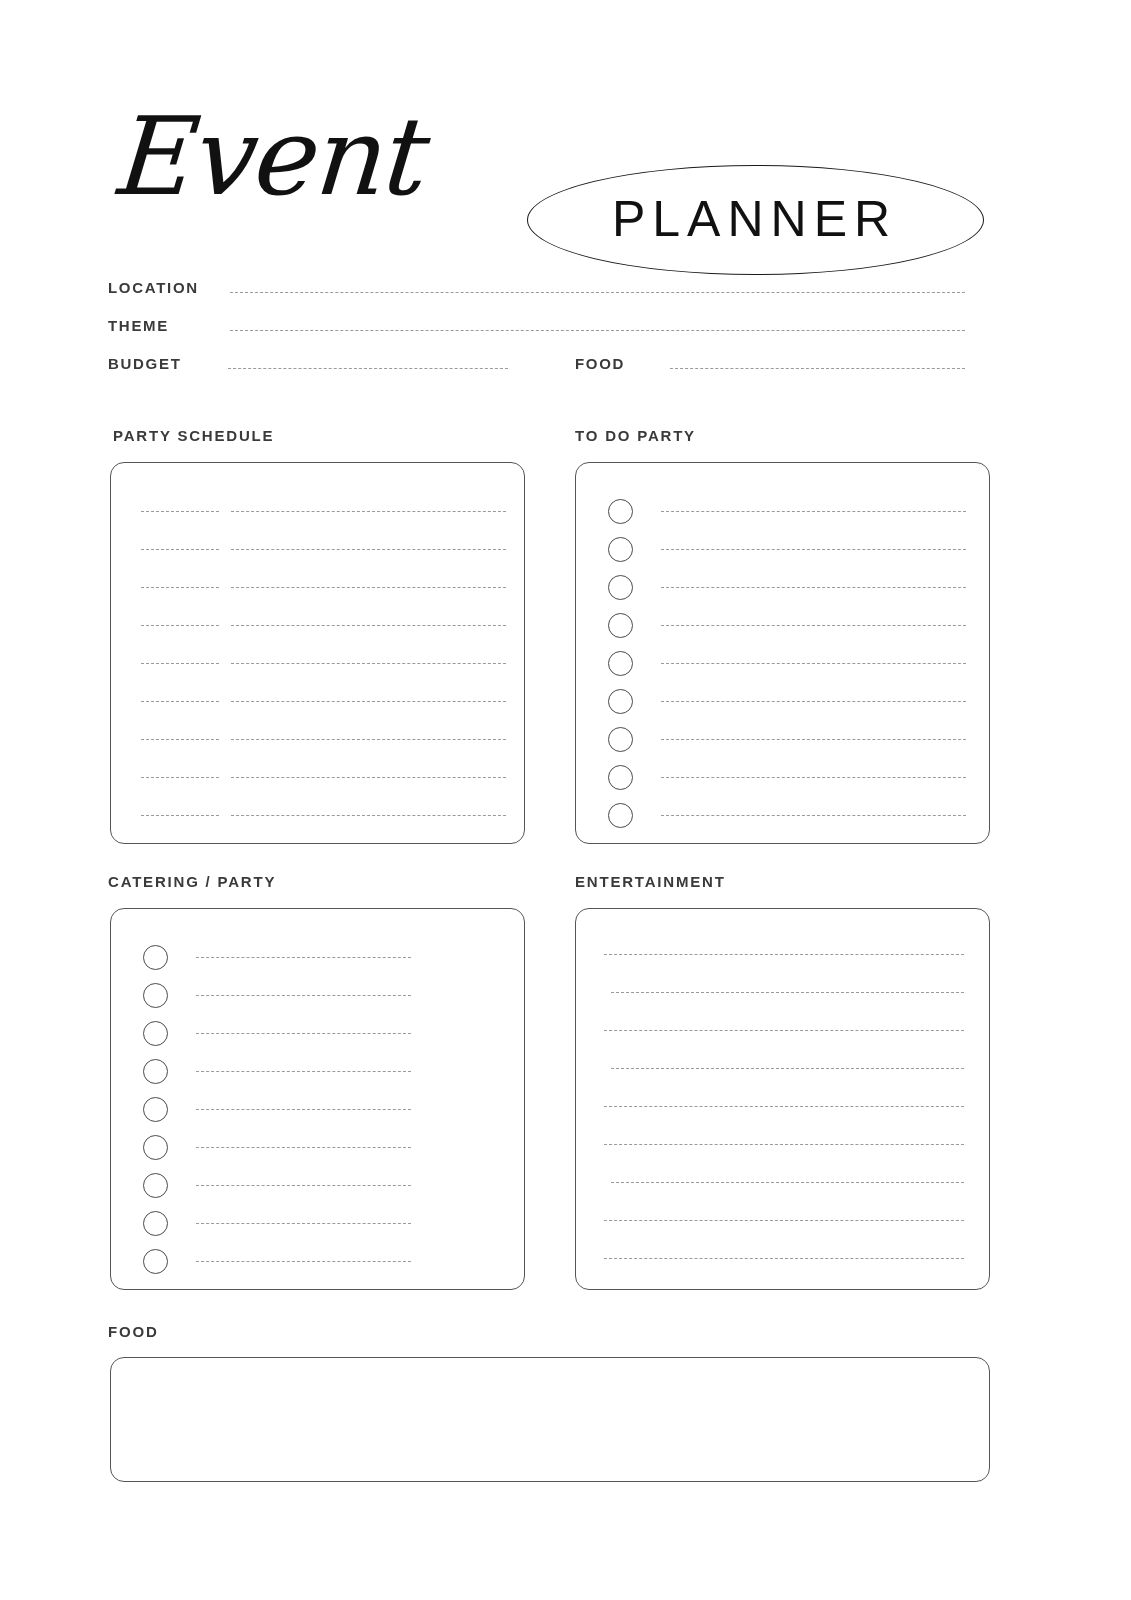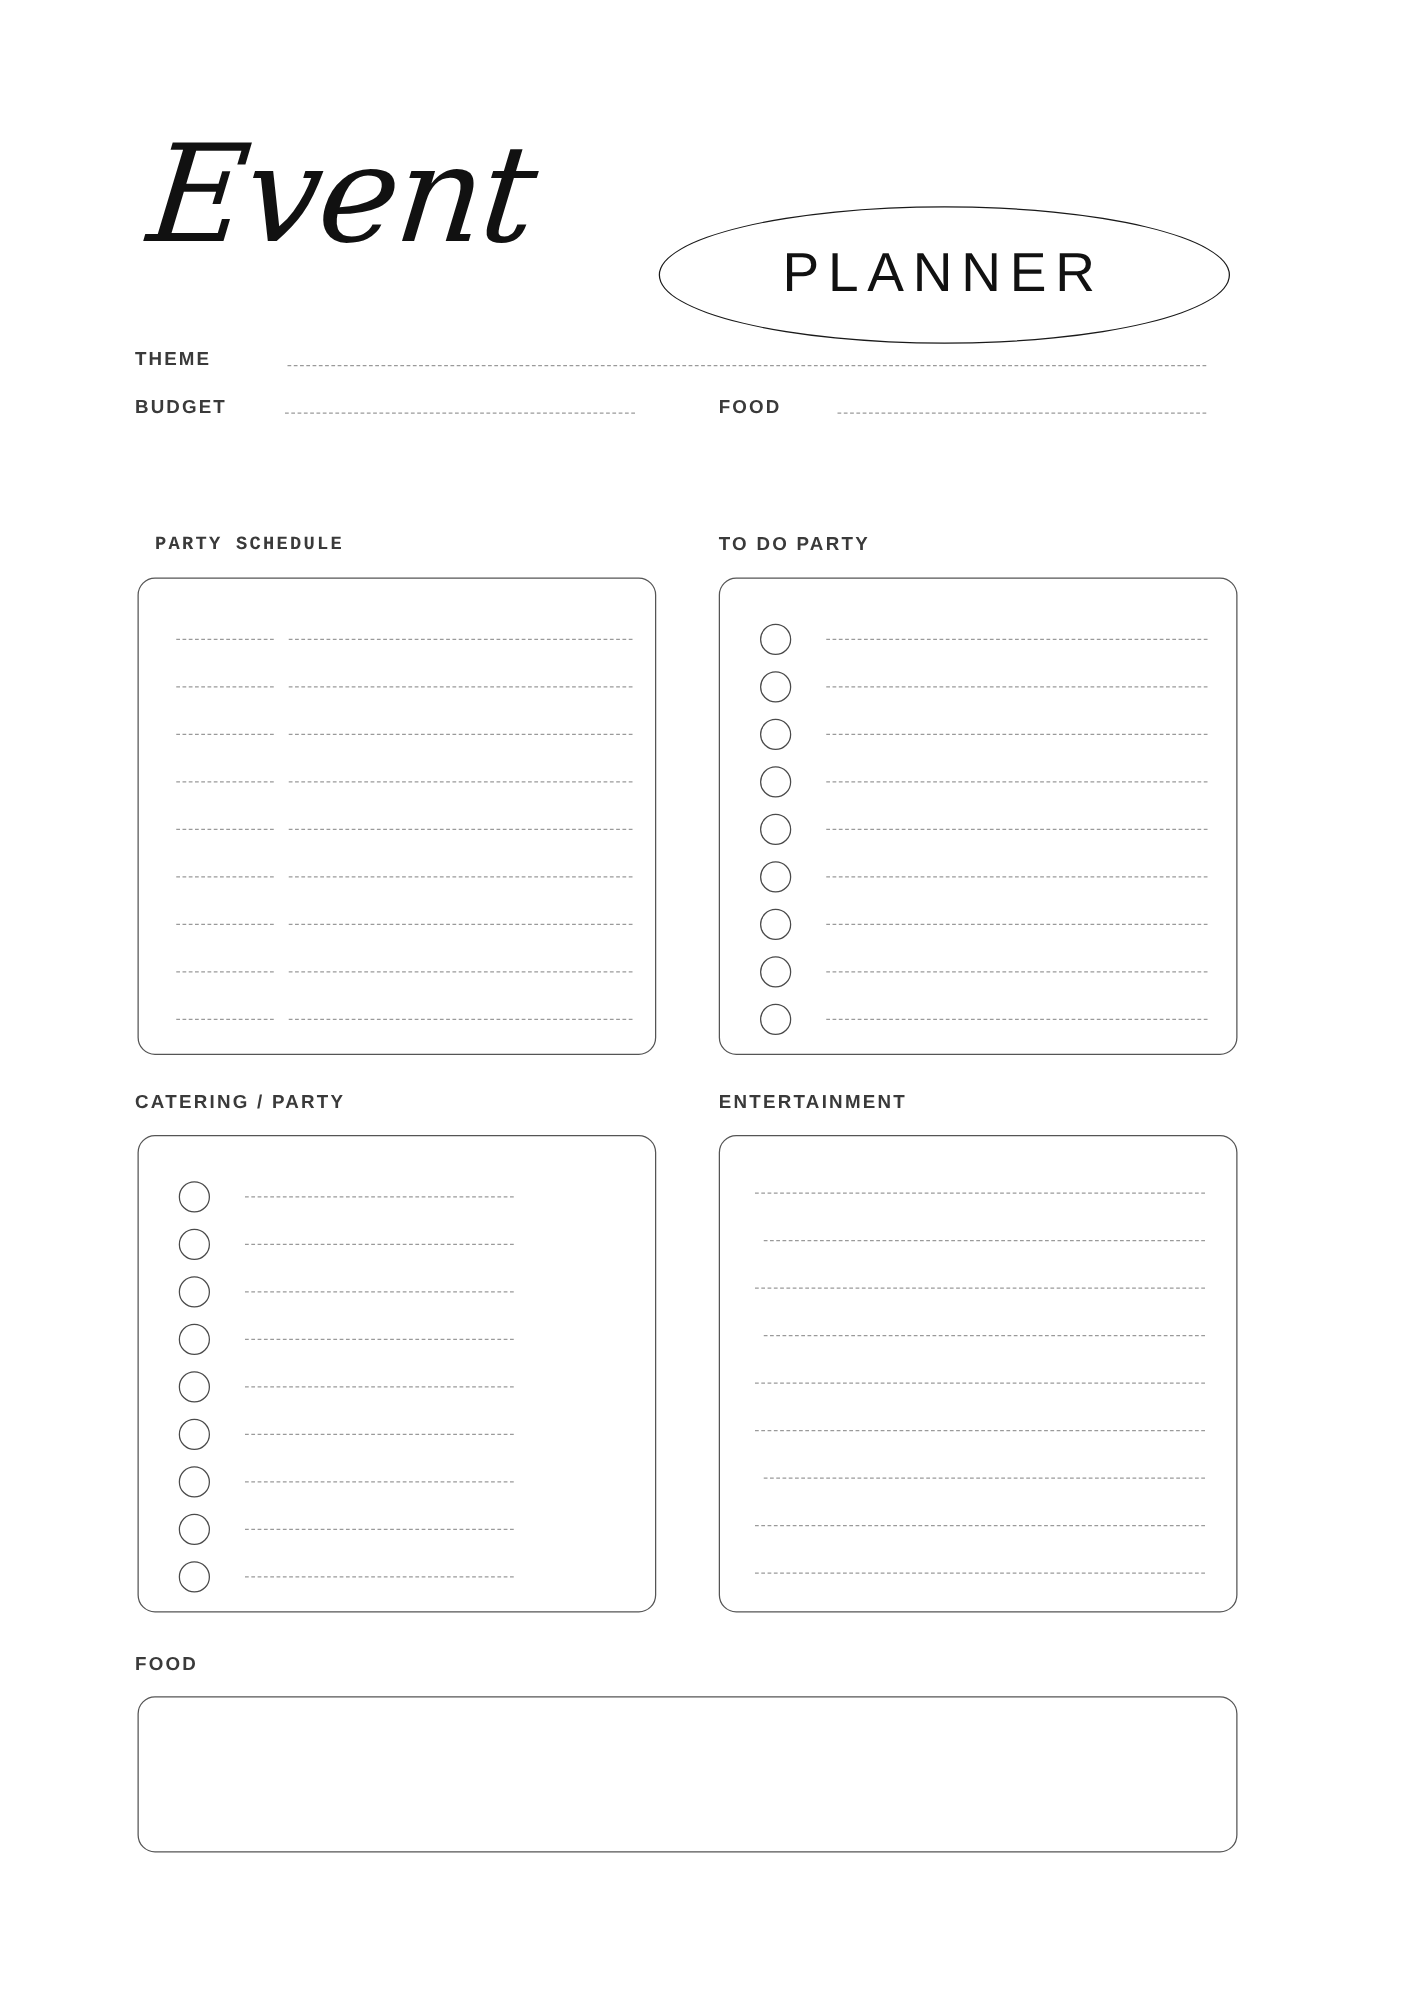--- a/index.html
+++ b/index.html
@@ -48,21 +48,21 @@
   .title-planner {
     position: absolute;
     left: 527px;
     top: 110px;
     width: 455px;
     height: 108px;
     display: flex;
     align-items: center;
     justify-content: center;
     font-family: "Liberation Sans", sans-serif;
-    font-size: 44px;
+    font-size: 50px;
     letter-spacing: 7px;
     color: #111111;
     font-weight: 400;
   }
 
   
   .fields {
     position: absolute;
     left: 0;
     top: 275px;
@@ -124,36 +124,40 @@
 <body>
 
 <div class="header">
   <div class="title-script">Event</div>
   <div class="title-oval"></div>
   <div class="title-planner">PLANNER</div>
 </div>
 
 <div class="fields">
 
+  <div class="field-row">
+    <div class="field-label" style="left:108px;">LOCATION</div>
+    <div class="dotline" style="left:230px; width:735px;"></div>
+  </div>
 
   <div class="field-row">
     <div class="field-label" style="left:108px;text-align:center;">THEME</div>
     <div class="dotline" style="left:230px; width:735px;"></div>
   </div>
 
   <div class="field-row">
     <div class="field-label" style="left:108px;text-align:right;">BUDGET</div>
     <div class="dotline" style="left:228px; width:280px;"></div>
     <div class="field-label" style="left:575px;">FOOD</div>
     <div class="dotline" style="left:670px; width:295px;"></div>
   </div>
 
 </div>
 
-<div class="sec-title" style="left:124px; top:427px;font-family:Liberation Mono, monospace;">PARTY SCHEDULE</div>
+<div class="sec-title" style="left:113px; top:427px;">PARTY SCHEDULE</div>
 <div class="box" style="left:110px; top:462px; width:415px; height:382px;">
   <div class="inner-line" style="left:30px; top:48px;  width:78px;"></div>
   <div class="inner-line" style="left:120px; top:48px; width:275px;"></div>
 
   <div class="inner-line" style="left:30px; top:86px;  width:78px;"></div>
   <div class="inner-line" style="left:120px; top:86px; width:275px;"></div>
 
   <div class="inner-line" style="left:30px; top:124px;  width:78px;"></div>
   <div class="inner-line" style="left:120px; top:124px; width:275px;"></div>
 

